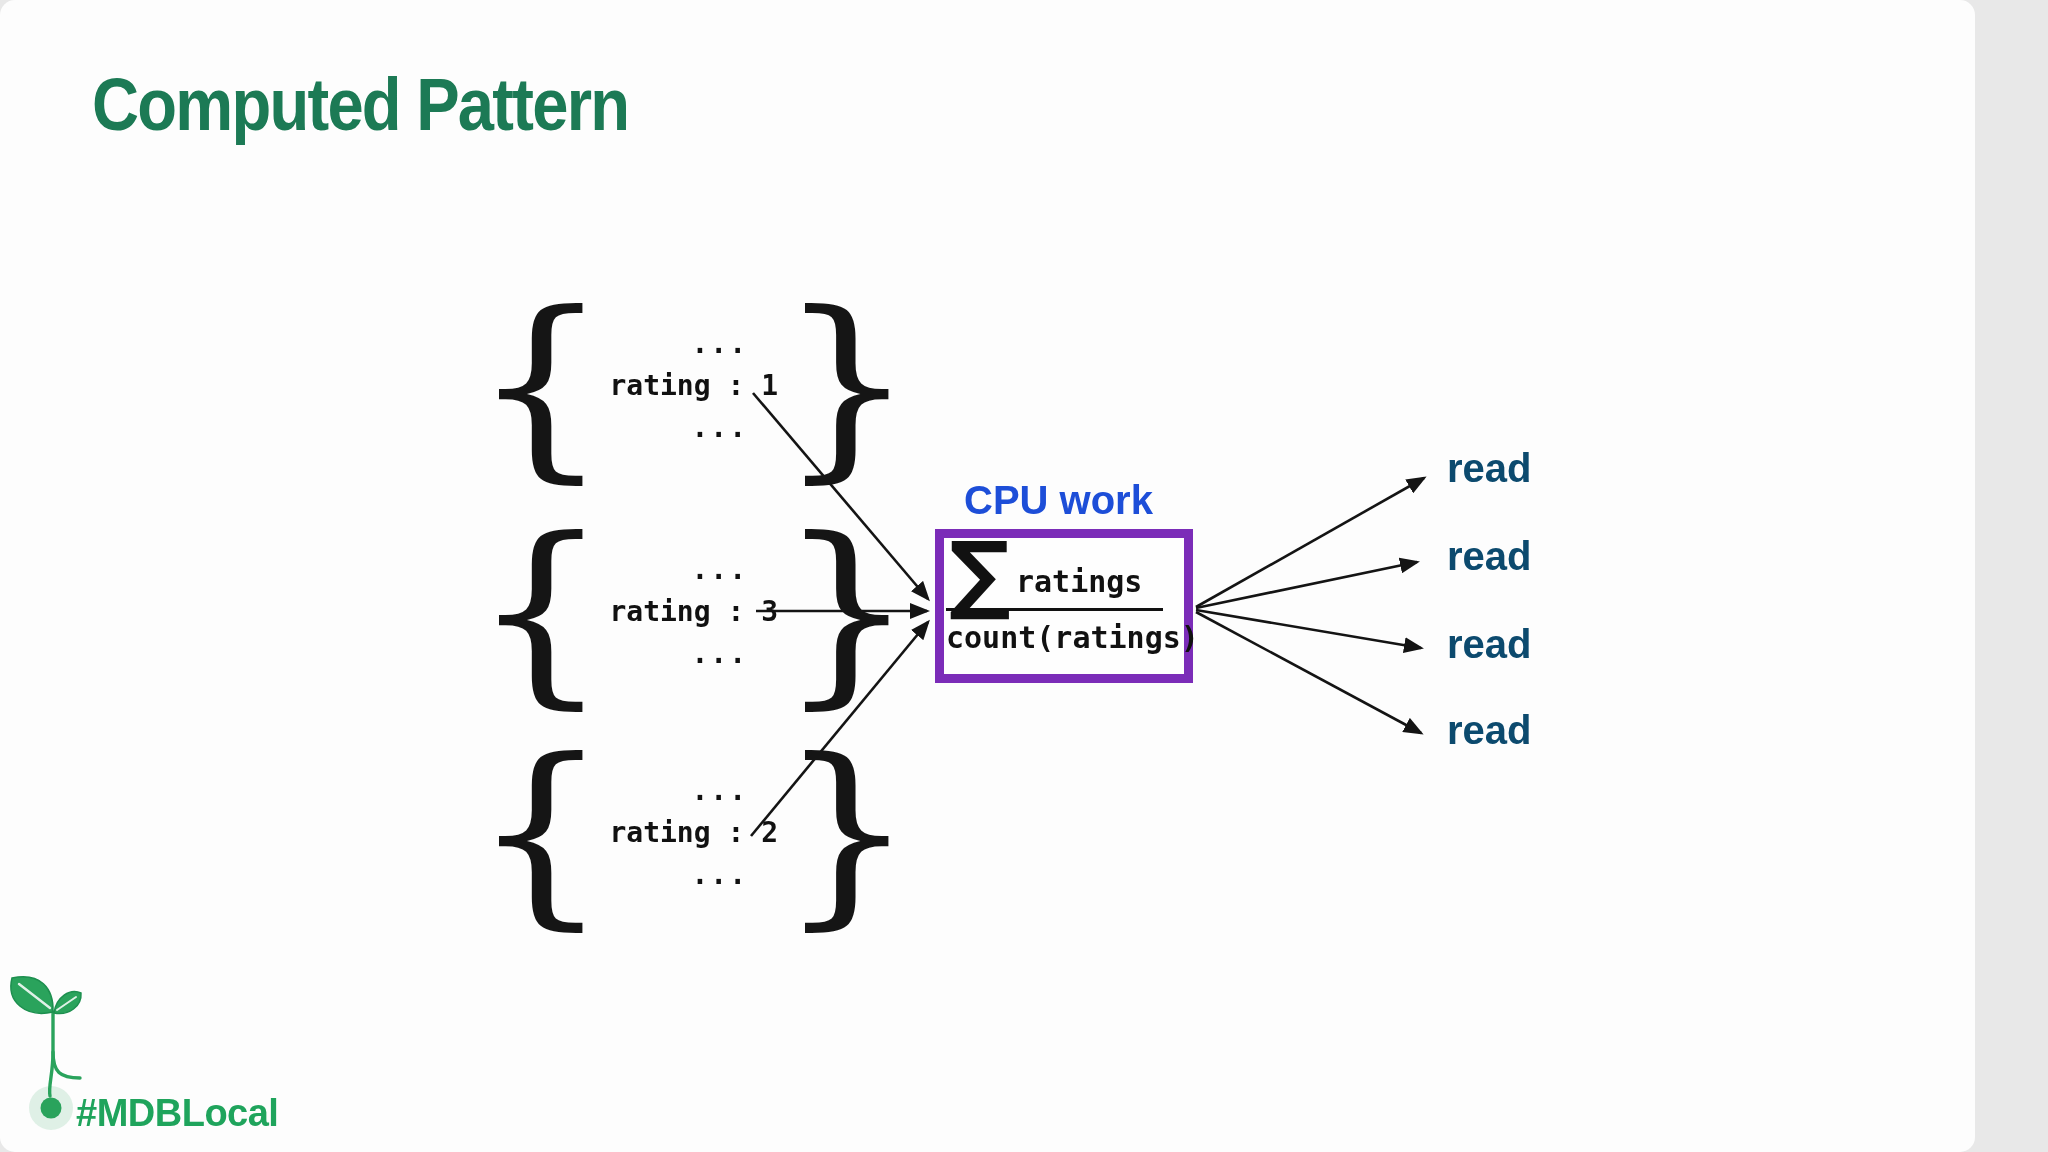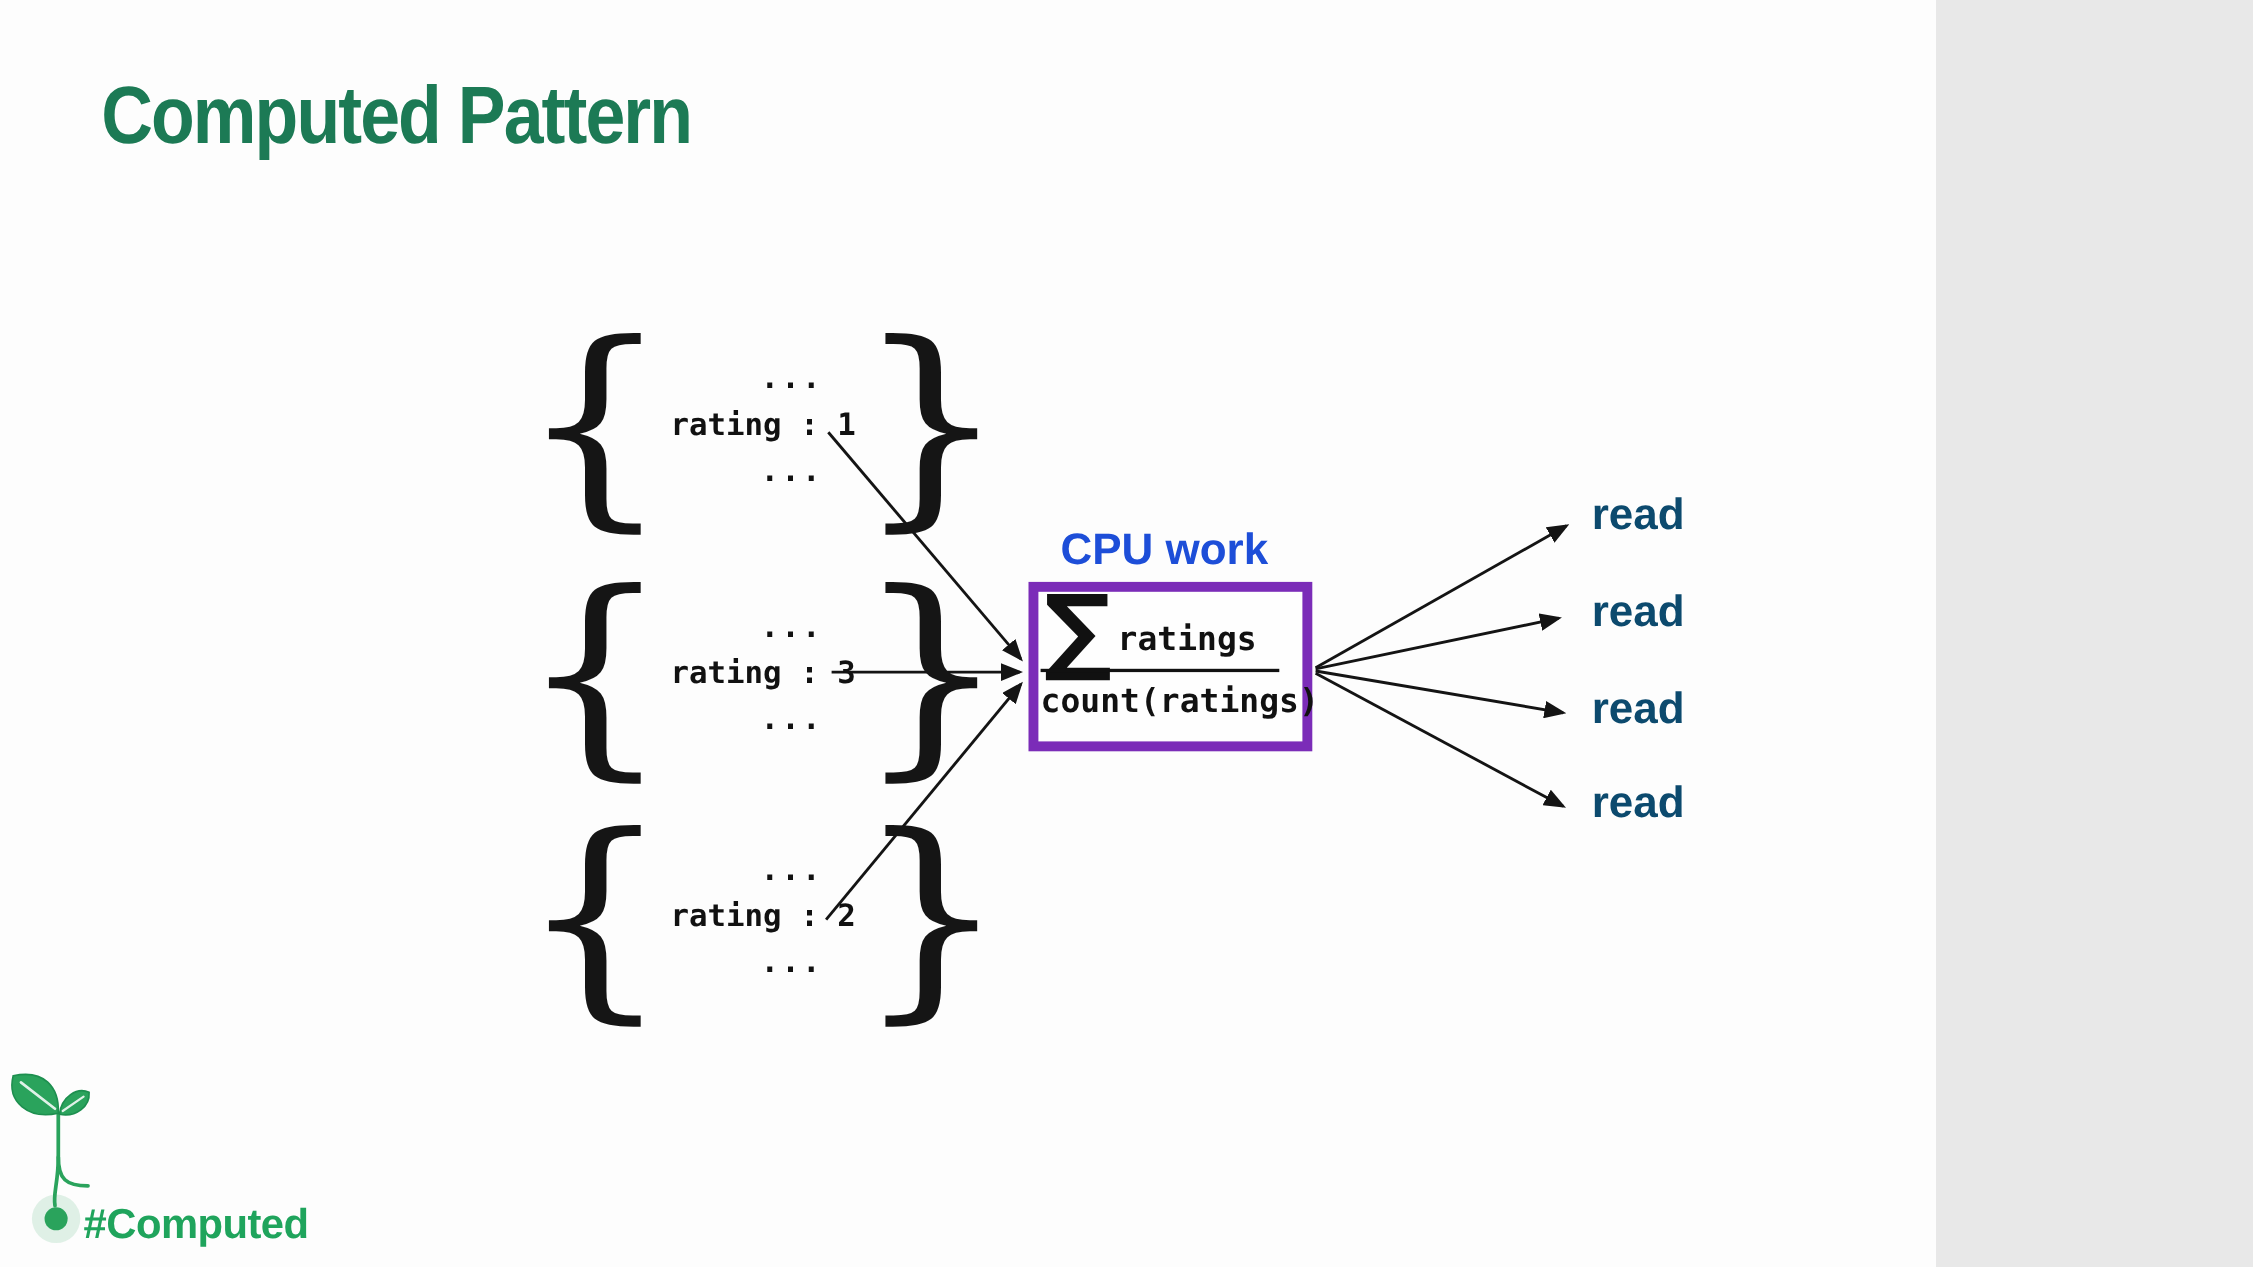--- a/index.html
+++ b/index.html
@@ -1,21 +1,22 @@
 <!DOCTYPE html>
 <html><head>
 <meta charset="utf-8">
 <style>
   html,body { margin:0; padding:0; background:#e8e8e8; }
   .slide {
     position:relative;
-    width:1760px; height:1152px;
+    width:1975px; height:1152px;
     background:#fdfdfd;
     overflow:hidden;
     font-family:"Liberation Sans", sans-serif;
+    border-radius:15px;
   }
   .art { position:absolute; inset:0; width:2048px; height:1152px; }
 
   .title {
     position:absolute; left:92px; top:64px;
     font-size:74px; font-weight:700; letter-spacing:-2px;
     color:#1c7a55; line-height:1.1; white-space:nowrap;
     transform:scaleX(.88); transform-origin:left center;
     margin:0;
   }
@@ -174,15 +175,15 @@
     <span class="mono numerator">ratings</span>
     <span class="frac-line"></span>
     <span class="mono denominator">count(ratings)</span>
   </div>
 
   <div class="read r0">read</div>
   <div class="read r1">read</div>
   <div class="read r2">read</div>
   <div class="read r3">read</div>
 
-  <div class="hashtag">#Computed</div>
+  <div class="hashtag">#MDBLocal</div>
 
 </div>
 
 </body></html>

